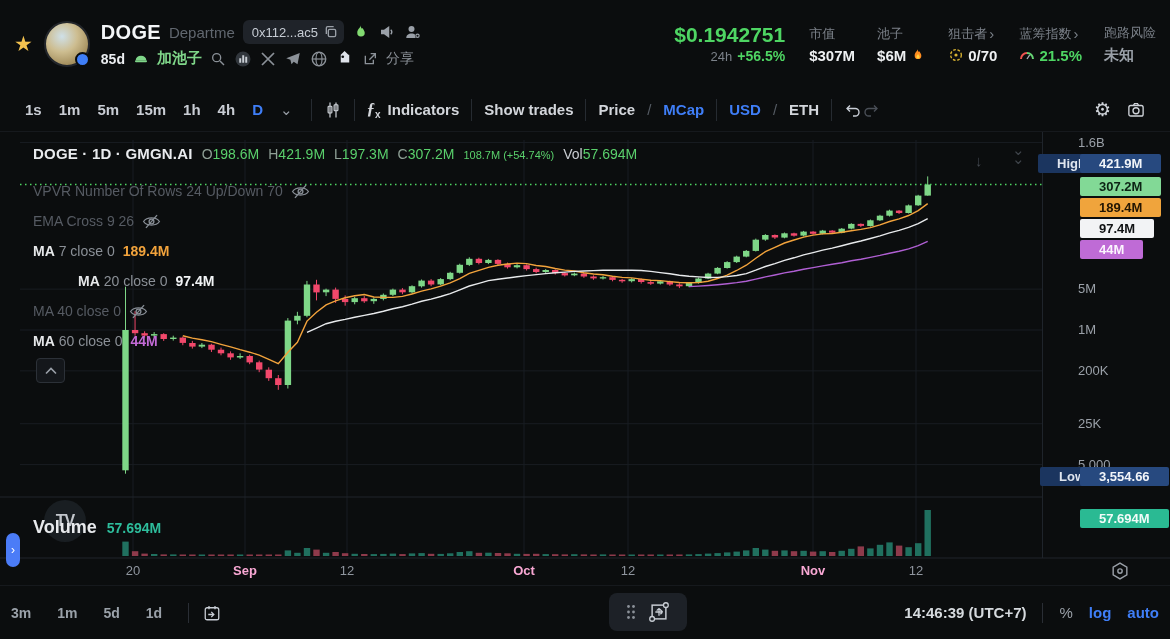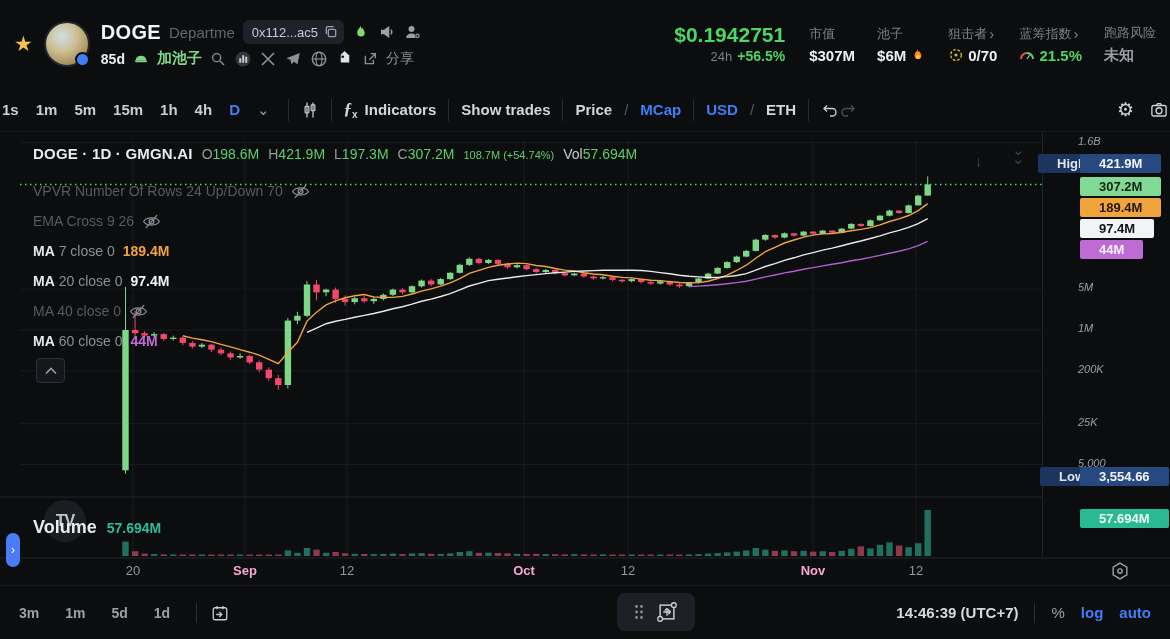--- a/index.html
+++ b/index.html
@@ -35,38 +35,38 @@
   .price-sub{font-size:13px;color:#7b8189;line-height:19px;}
   .price-sub b{color:#4ed563;font-size:14px;margin-left:5px;}
   .stats{display:flex;align-items:center;gap:22px;}
   .stat{display:flex;flex-direction:column;gap:4px;}
   .stat .lb{font-size:13px;color:#7b8189;display:flex;align-items:center;gap:2px;}
   .stat .lb .chev{color:#7b8189;font-size:15px;line-height:10px;}
   .stat .vl{font-size:15px;font-weight:700;color:#eef0f2;display:flex;align-items:center;gap:4px;}
   .stat .vl.dim{color:#9aa0a8;font-weight:600;}
   
   .toolbar{position:absolute;left:0;top:88px;width:1170px;height:44px;display:flex;align-items:center;
-           padding:0 2px;box-sizing:border-box;border-bottom:1px solid #16191d;}
+           padding:0 25px;box-sizing:border-box;border-bottom:1px solid #16191d;}
   .tf{font-size:15px;color:#c9cdd4;margin-right:17px;cursor:pointer;font-weight:600;}
   .tf.active{color:#3f7ef7;}
   .tb-chev{color:#9aa0a8;font-size:15px;margin-right:6px;cursor:pointer;}
   .tb-div{width:1px;height:22px;background:#262b31;margin:0 12px;}
   .tb-item{font-size:15px;color:#d3d6db;cursor:pointer;display:flex;align-items:center;gap:7px;font-weight:600;}
   .fx{font-size:15px;color:#d3d6db;}
   .fx i{font-family:"Liberation Serif",serif;font-style:italic;font-size:17px;}
   .fx sub{font-size:10px;}
   .sep-sl{color:#565c64;margin:0 5px;font-weight:400;}
   .blue{color:#3f7ef7;}
   .tb-right{margin-left:auto;display:flex;align-items:center;gap:16px;}
   .gear{font-size:19px;color:#cfd3d9;cursor:pointer;}
   
   .chart-sec{position:absolute;left:0;top:132px;width:1170px;height:453px;overflow:hidden;}
   .canvas{position:absolute;left:0;top:0;}
   .axis-border{position:absolute;left:1042px;top:0;height:426px;width:0;border-left:1px solid #1f242b;}
-  .ytick{position:absolute;left:1078px;font-size:11px;color:#9aa0a8;font-style:italic;}
+  .ytick{position:absolute;left:1078px;font-size:13px;color:#9aa0a8;}
   .xtick{position:absolute;top:431px;transform:translateX(-50%);font-size:13px;color:#8f959e;}
   .xtick.major{color:#f9a8d4;font-weight:600;}
   .legend{position:absolute;left:33px;top:13px;display:flex;align-items:baseline;gap:9px;white-space:nowrap;}
   .lg-title{font-size:15px;font-weight:700;color:#e9ebee;letter-spacing:.2px;}
   .pair{font-size:14px;}
   .pair .k{color:#8fa096;}
   .pair .v{color:#5ad06c;}
   .lg-green{font-size:11px;color:#5ad06c;}
   .lg-vol .k{color:#c9cdd2;}
   .ind-row{position:absolute;left:33px;height:20px;display:flex;align-items:center;gap:8px;
@@ -97,21 +97,21 @@
            font-weight:700;font-size:16px;color:#d6dbe1;letter-spacing:-1px;}
   .vol-row{position:absolute;left:33px;top:385px;display:flex;align-items:center;gap:10px;z-index:2;}
   .vol-lbl{font-size:18px;font-weight:600;color:#e8eaed;}
   .vol-val{font-size:14px;font-weight:700;color:#2ebd9c;}
   .side-handle{position:absolute;left:6px;top:401px;width:14px;height:34px;background:#4b7cf7;
                border-radius:7px;z-index:5;display:flex;align-items:center;justify-content:center;
                color:#fff;font-size:12px;cursor:pointer;}
   .hex-btn{position:absolute;left:1110px;top:429px;z-index:3;cursor:pointer;}
   
   .bottom-bar{position:absolute;left:0;top:585px;width:1170px;height:54px;border-top:1px solid #16191d;
-              display:flex;align-items:center;padding:0 19px;box-sizing:border-box;}
+              display:flex;align-items:center;padding:0 11px;box-sizing:border-box;}
   .rng{font-size:14px;font-weight:600;color:#9aa1a9;margin-right:26px;cursor:pointer;}
   .bb-div{width:1px;height:20px;background:#2a2e35;margin:0 14px 0 0;}
   .center-pill{position:absolute;left:598px;top:7px;width:78px;height:38px;background:#1d2127;
                border-radius:8px;display:flex;align-items:center;justify-content:center;gap:12px;}
   .bb-right{margin-left:auto;display:flex;align-items:center;gap:16px;}
   .clock{font-size:15px;font-weight:600;color:#d6dade;}
   .pct{font-size:15px;color:#9ba1a9;cursor:pointer;}
   .loglbl,.autolbl{font-size:15px;color:#3f7ef7;cursor:pointer;font-weight:600;}
   .bottom-bar{position:absolute;}
   .bb-wrap{position:relative;flex:1;height:100%;display:flex;align-items:center;}
@@ -604,21 +604,21 @@
       <svg class="eye" viewBox="0 0 24 24">
           <path d="M2 12c4-6 16-6 20 0-4 6-16 6-20 0z" fill="none" stroke="#878d95" stroke-width="1.7"></path>
           <circle cx="12" cy="12" r="3" fill="none" stroke="#878d95" stroke-width="1.7"></circle>
           <line x1="5" y1="20" x2="19" y2="4" stroke="#878d95" stroke-width="1.7"></line>
         </svg>
     </div>
     <div class="ind-row" style="top:109px;">
       <span><span class="ind-pre">MA</span> <span class="ind-par">7 close 0</span></span>
       <span class="ind-val v-ma7">189.4M</span>
     </div>
-    <div class="ind-row" style="top:139px;">
+    <div class="ind-row" style="top:139px;margin-left:45px;">
       <span><span class="ind-pre">MA</span> <span class="ind-par">20 close 0</span></span>
       <span class="ind-val v-ma20">97.4M</span>
     </div>
     <div class="ind-row" style="top:169px;">
       <span class="ind-dim"><span>MA</span> <span>40 close 0</span></span>
       <svg class="eye" viewBox="0 0 24 24">
           <path d="M2 12c4-6 16-6 20 0-4 6-16 6-20 0z" fill="none" stroke="#878d95" stroke-width="1.7"></path>
           <circle cx="12" cy="12" r="3" fill="none" stroke="#878d95" stroke-width="1.7"></circle>
           <line x1="5" y1="20" x2="19" y2="4" stroke="#878d95" stroke-width="1.7"></line>
         </svg>

